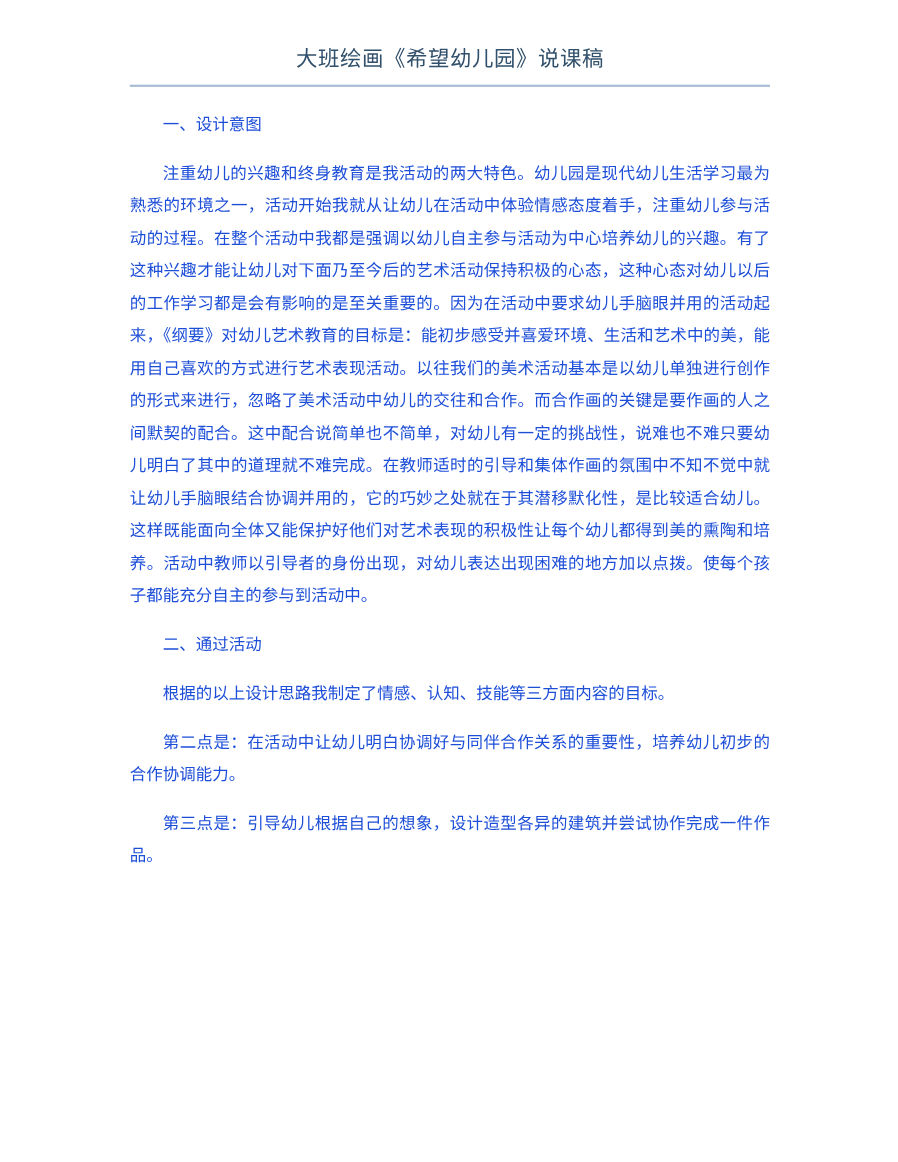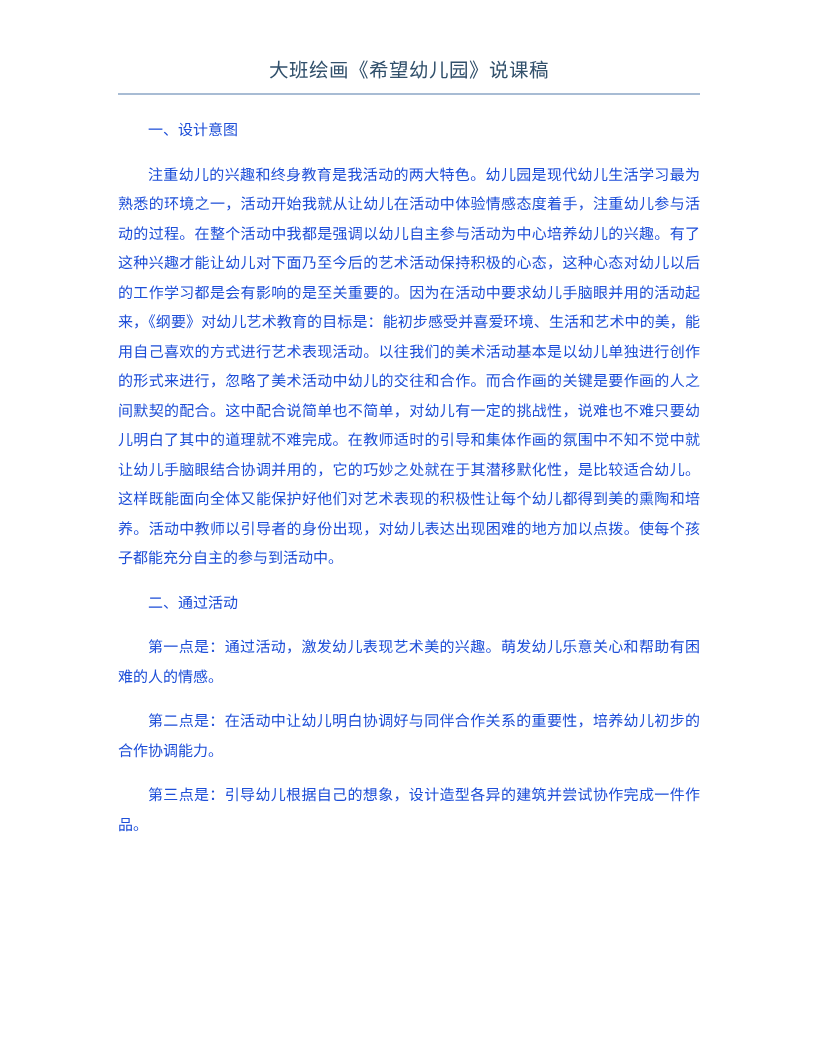--- a/index.html
+++ b/index.html
@@ -27,21 +27,21 @@
 
   .content {
     position: absolute;
     left: 118px;
     top: 0;
     width: 582px;
   }
 
   .doc-title {
     margin: 0;
-    padding-top: 56px;
+    padding-top: 40px;
     font-size: 19.5px;
     line-height: 28px;
     font-weight: normal;
     text-align: center;
     color: #31506b;
     letter-spacing: 0.5px;
     white-space: nowrap;
   }
 
   .title-rule {
@@ -86,19 +86,19 @@
   <div class="content">
 
     <h1 class="doc-title">大班绘画《希望幼儿园》说课稿</h1>
 
     <div class="title-rule"></div>
 
     <div class="body-block">
         <h2 class="section-heading">一、设计意图</h2>
         <p class="para">注重幼儿的兴趣和终身教育是我活动的两大特色。幼儿园是现代幼儿生活学习最为熟悉的环境之一，活动开始我就从让幼儿在活动中体验情感态度着手，注重幼儿参与活动的过程。在整个活动中我都是强调以幼儿自主参与活动为中心培养幼儿的兴趣。有了这种兴趣才能让幼儿对下面乃至今后的艺术活动保持积极的心态，这种心态对幼儿以后的工作学习都是会有影响的是至关重要的。因为在活动中要求幼儿手脑眼并用的活动起来，《纲要》对幼儿艺术教育的目标是：能初步感受并喜爱环境、生活和艺术中的美，能用自己喜欢的方式进行艺术表现活动。以往我们的美术活动基本是以幼儿单独进行创作的形式来进行，忽略了美术活动中幼儿的交往和合作。而合作画的关键是要作画的人之间默契的配合。这中配合说简单也不简单，对幼儿有一定的挑战性，说难也不难只要幼儿明白了其中的道理就不难完成。在教师适时的引导和集体作画的氛围中不知不觉中就让幼儿手脑眼结合协调并用的，它的巧妙之处就在于其潜移默化性，是比较适合幼儿。这样既能面向全体又能保护好他们对艺术表现的积极性让每个幼儿都得到美的熏陶和培养。活动中教师以引导者的身份出现，对幼儿表达出现困难的地方加以点拨。使每个孩子都能充分自主的参与到活动中。</p>
         <h2 class="section-heading">二、通过活动</h2>
-        <p class="para">第一点是：通过活动，激发幼儿表现艺术美的兴趣。萌发幼儿乐意关心和帮助有困难的人的情感。</p>
+        <p class="para">根据的以上设计思路我制定了情感、认知、技能等三方面内容的目标。</p>
         <p class="para">第二点是：在活动中让幼儿明白协调好与同伴合作关系的重要性，培养幼儿初步的合作协调能力。</p>
         <p class="para">第三点是：引导幼儿根据自己的想象，设计造型各异的建筑并尝试协作完成一件作品。</p>
       </div>
 
   </div>
 </div>
 
 </body></html>

